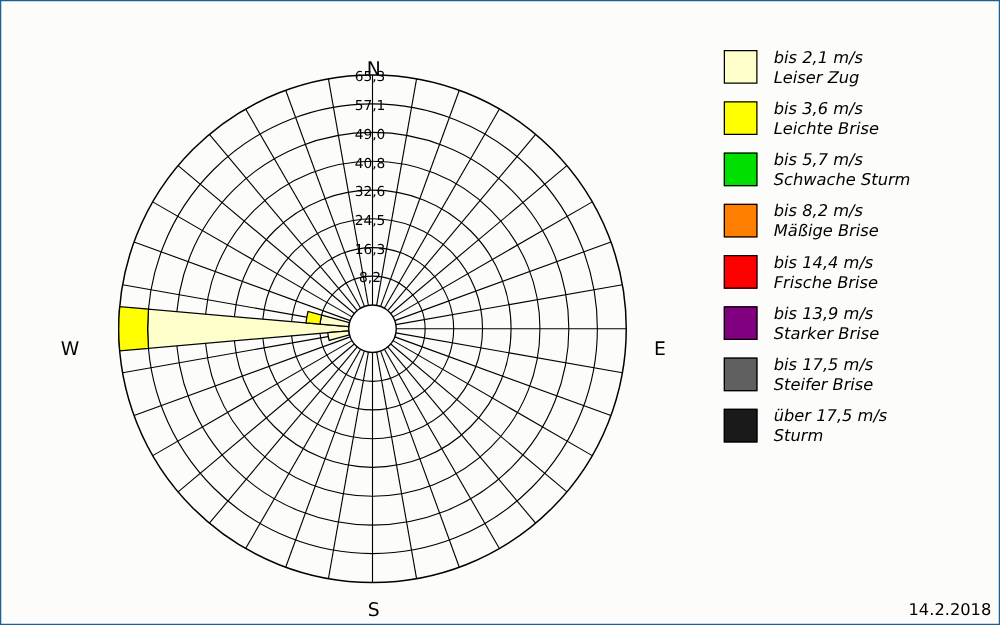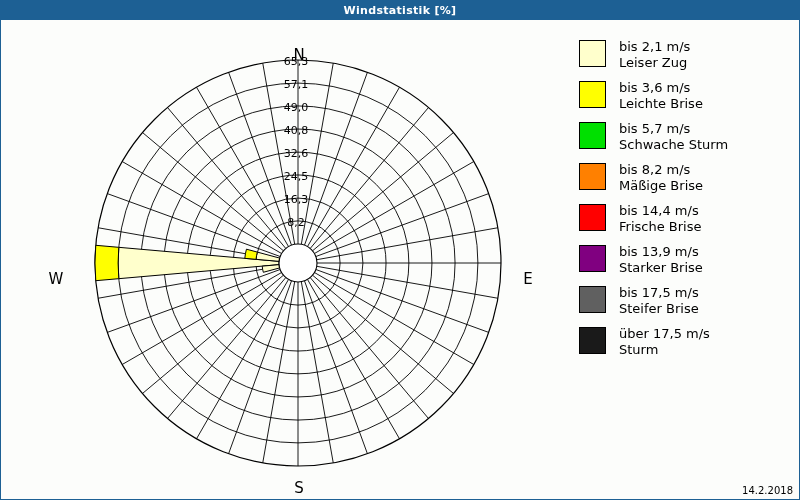--- a/index.html
+++ b/index.html
@@ -36,49 +36,47 @@
   #cmp-s{left:283px;top:459px;width:30px;}
   #cmp-w{left:40px;top:250px;width:30px;}
   #cmp-e{left:512px;top:250px;width:30px;}
 
   #legend{
     position:absolute;left:578px;top:38px;width:215px;
   }
   .leg-row{
     display:flex;align-items:flex-start;
     margin-bottom:9px;
+    font-style:italic;
   }
   .swatch{
     width:27px;height:27px;
     border:1px solid #000;
     box-sizing:border-box;
     flex:0 0 auto;
     margin-top:1px;
   }
   .leg-text{
     margin-left:13px;
     font-size:13px;line-height:16px;color:#000;
   }
   .leg-text .l1{display:block;}
   .leg-text .l2{display:block;}
 
   #datestamp{
     position:absolute;right:6px;bottom:3px;
-    font-size:10px;color:#000;
+    font-size:13px;color:#000;
   }
   text{font-family:"DejaVu Sans","Liberation Sans",sans-serif;}
 </style>
 </head>
 <body>
 
 <div id="app">
 
-  <div id="titlebar">
-    <span>Windstatistik [%]</span>
-  </div>
 
   <div id="plotarea">
     <svg id="rose" width="565" height="481" viewBox="0 0 565 481">
       <g id="grid-rings">
           <circle cx="297" cy="243" r="42.10566615620214" fill="none" stroke="#000" stroke-width="0.9"></circle>
           <circle cx="297" cy="243" r="64.92955589586524" fill="none" stroke="#000" stroke-width="0.9"></circle>
           <circle cx="297" cy="243" r="88.03522205206738" fill="none" stroke="#000" stroke-width="0.9"></circle>
           <circle cx="297" cy="243" r="110.85911179173048" fill="none" stroke="#000" stroke-width="0.9"></circle>
           <circle cx="297" cy="243" r="133.96477794793262" fill="none" stroke="#000" stroke-width="0.9"></circle>
           <circle cx="297" cy="243" r="157.07044410413476" fill="none" stroke="#000" stroke-width="0.9"></circle>

